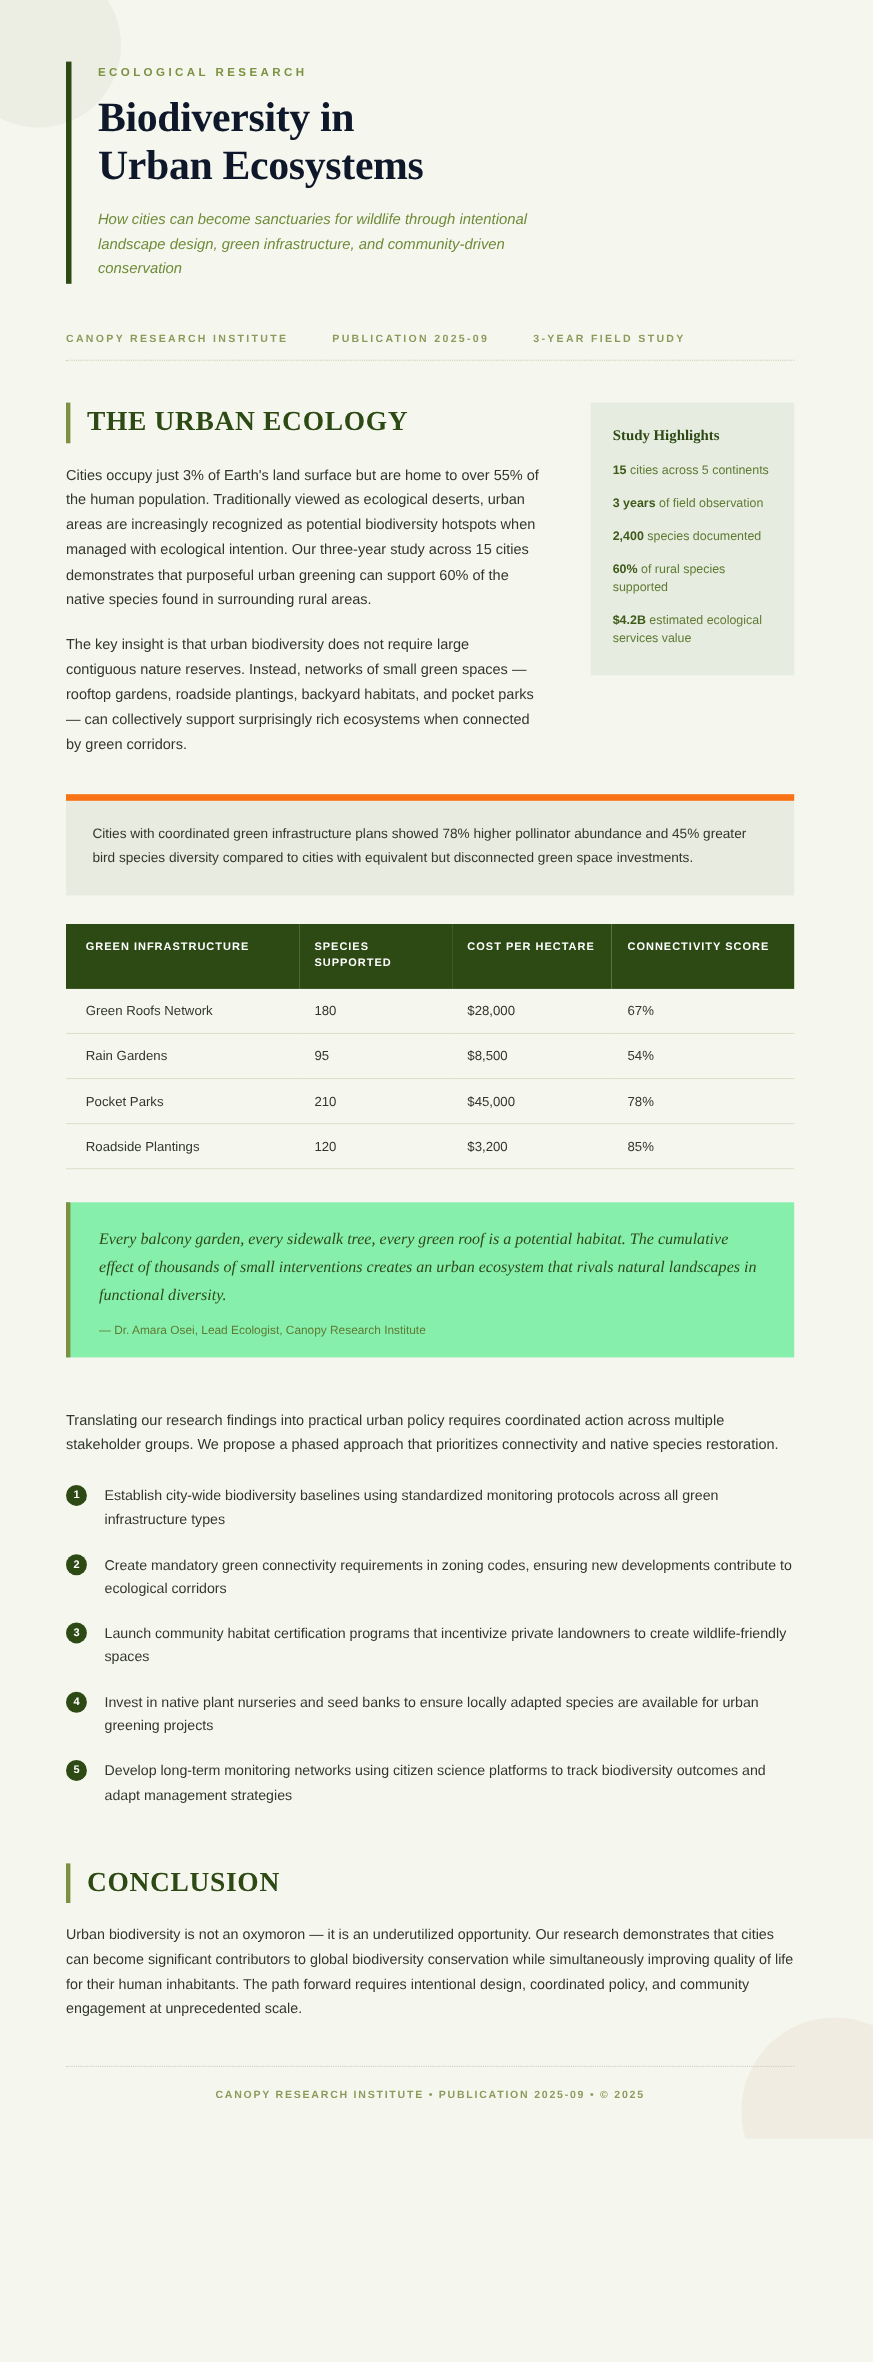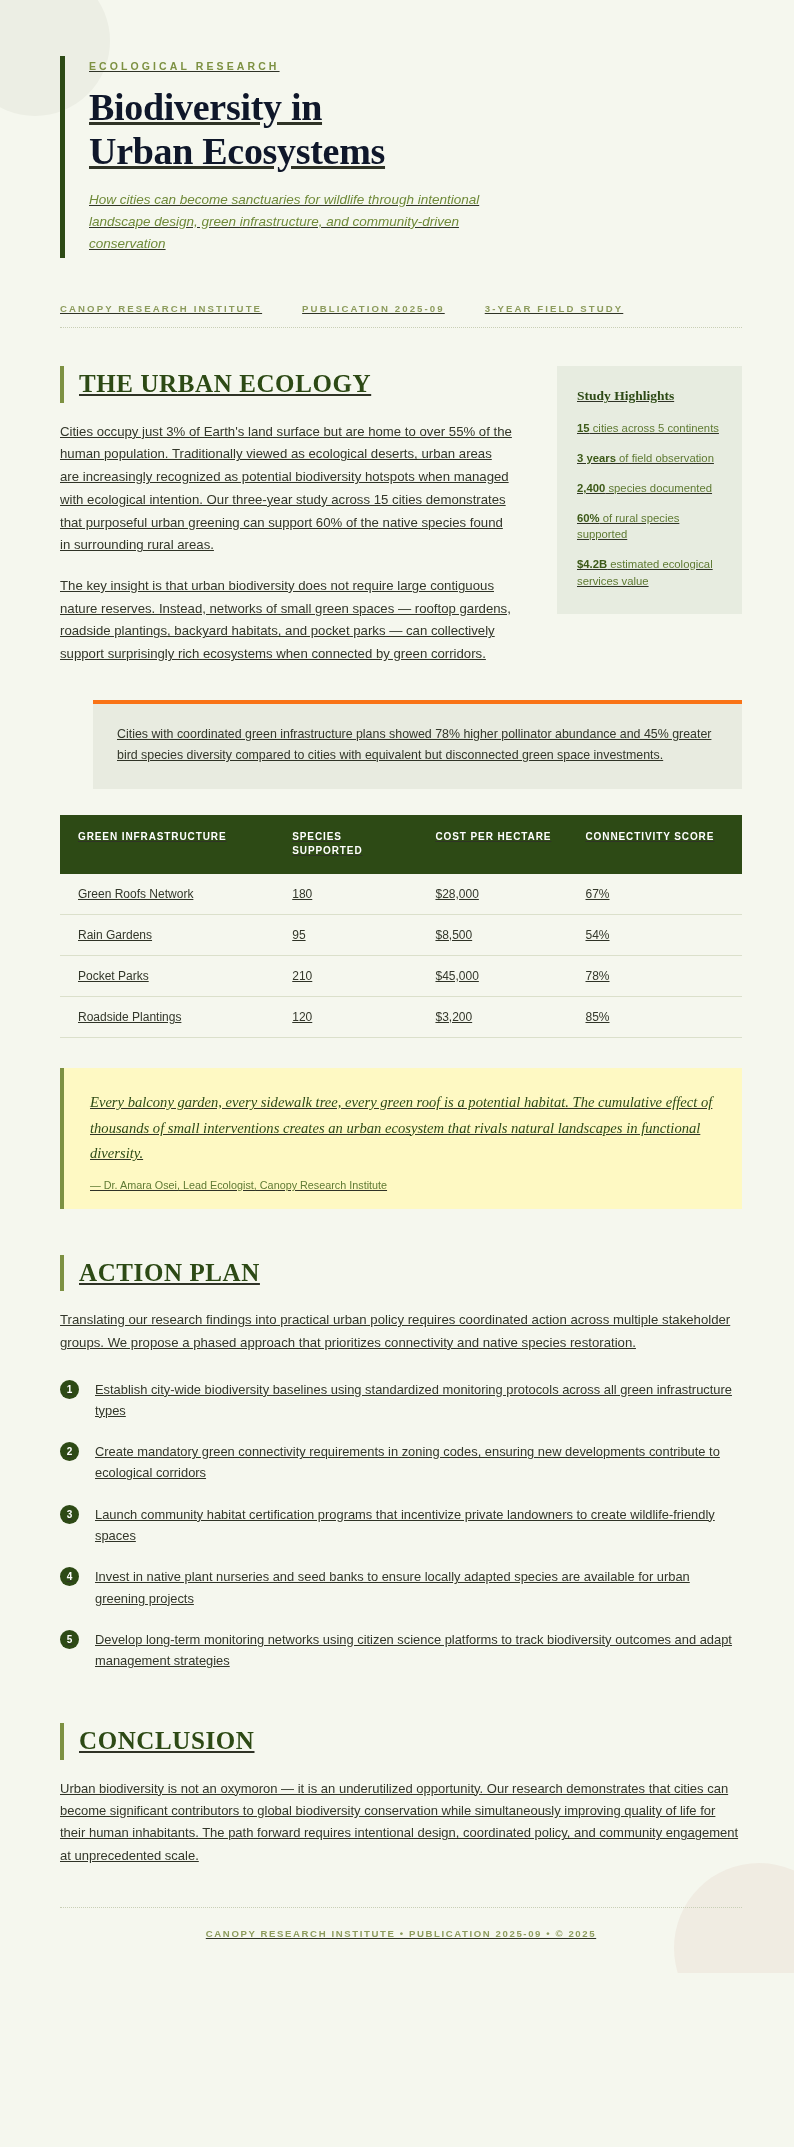--- a/index.html
+++ b/index.html
@@ -30,22 +30,21 @@
     right: -50px; bottom: -60px;
     width: 170px; height: 170px;
     border-radius: 50%;
     background: #f0ece2;
     z-index: 0;
   }
 
   .page {
     position: relative;
     z-index: 1;
-    padding: 56px 52px 0 60px;
-    text-decoration: underline;
+    padding: 56px 72px 0 60px;
   }
 
   
   .masthead {
     border-left: 5px solid #2d4a15;
     padding-left: 24px;
     padding-top: 4px;
     padding-bottom: 4px;
   }
   .eyebrow {
@@ -149,23 +148,22 @@
     margin-bottom: 13px;
   }
   .sidecard li:last-child { margin-bottom: 0; }
   .sidecard li b { color: #3d5a18; font-weight: 700; }
 
   
   .callout {
     margin-top: 34px;
     background: #e7eade0;
     background: #e8ebe0;
-    border-top: 4px solid #f97316;
+    border-top: 6px solid #f97316;
     padding: 20px 24px 22px 24px;
-    margin-left: 33px;
   }
   .callout p {
     font-size: 12.4px;
     line-height: 1.74;
     color: #33372a;
   }
 
   
   table.data {
     width: 100%;
@@ -192,21 +190,21 @@
     color: #33372a;
     padding: 13px 14px;
     border-bottom: 1px solid #dbe0cb;
   }
   table.data tbody td:first-child { padding-left: 18px; }
   table.data tbody tr:last-child td { border-bottom: 1px solid #dbe0cb; }
 
   
   .pullquote {
     margin-top: 30px;
-    background: #fef9c3;
+    background: #86efac;
     border-left: 4px solid #7d9142;
     padding: 22px 28px 18px 26px;
   }
   .pullquote .qtext {
     font-family: "Liberation Serif", serif;
     font-style: italic;
     font-size: 14.6px;
     line-height: 1.76;
     color: #2d4a15;
   }
@@ -358,24 +356,20 @@
       </tr>
     </tbody>
   </table>
 
   <blockquote class="pullquote">
     <div class="qtext">Every balcony garden, every sidewalk tree, every green roof is a potential habitat. The cumulative effect of thousands of small interventions creates an urban ecosystem that rivals natural landscapes in functional diversity.</div>
     <div class="attrib">— Dr. Amara Osei, Lead Ecologist, Canopy Research Institute</div>
   </blockquote>
 
   <section class="block">
-    <div class="section-head">
-      <div class="rule"></div>
-      <h2>Action Plan</h2>
-    </div>
     <p class="body">Translating our research findings into practical urban policy requires coordinated action across multiple stakeholder groups. We propose a phased approach that prioritizes connectivity and native species restoration.</p>
 
     <ol class="steps">
       <li>
         <span class="step-num">1</span>
         <span class="step-text">Establish city-wide biodiversity baselines using standardized monitoring protocols across all green infrastructure types</span>
       </li>
       <li>
         <span class="step-num">2</span>
         <span class="step-text">Create mandatory green connectivity requirements in zoning codes, ensuring new developments contribute to ecological corridors</span>

